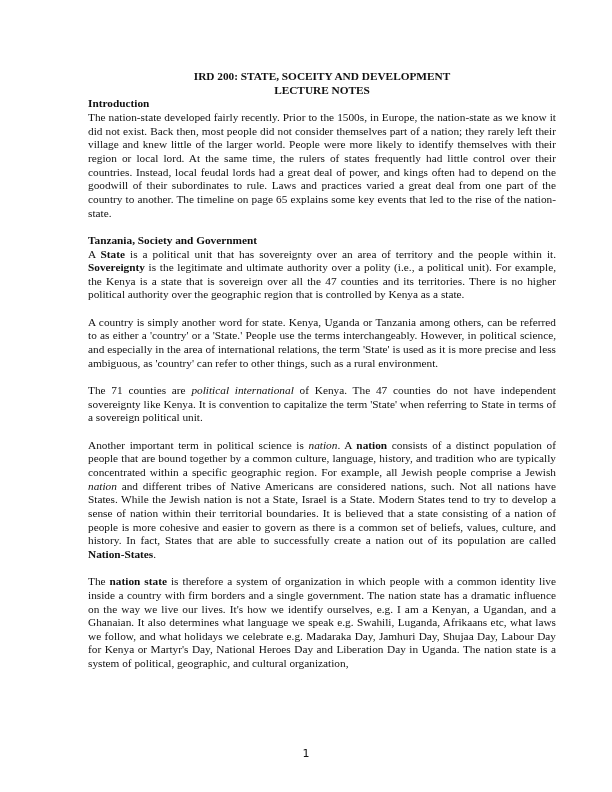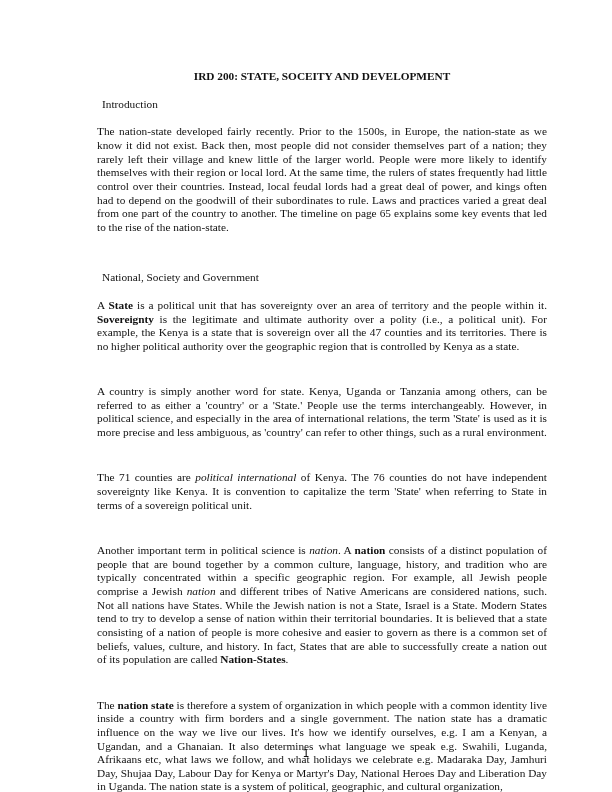--- a/index.html
+++ b/index.html
@@ -5,50 +5,51 @@
   html, body { margin: 0; padding: 0; background: #ffffff; }
   body { width: 612px; height: 792px; position: relative; overflow: hidden; }
   .page {
     position: absolute; left: 88px; top: 70px; width: 468px;
     font-family: "Liberation Serif", serif;
     font-size: 11.3px; line-height: 13.65px; color: #111;
   }
   .title {
     text-align: center; font-weight: bold; margin: 0;
   }
-  .heading { font-weight: normal; margin: 14px; }
-  p { margin: 9px; text-align: justify; }
+  .heading { font-weight: bold; margin: 0; }
+  p { margin: 0; text-align: justify; }
   .gap { height: 13.65px; }
   .page-number {
     position: absolute; left: 0; width: 612px; top: 747px;
     text-align: center; font-family: "DejaVu Sans", sans-serif;
     font-size: 11px; color: #111;
   }
 </style>
 </head>
 <body>
 
 <div class="page">
   <div class="title">IRD 200: STATE, SOCEITY AND DEVELOPMENT</div>
+  <div class="title">LECTURE NOTES</div>
 
   <div class="heading">Introduction</div>
   <p>The nation-state developed fairly recently. Prior to the 1500s, in Europe, the nation-state as we know it did not exist. Back then, most people did not consider themselves part of a nation; they rarely left their village and knew little of the larger world. People were more likely to identify themselves with their region or local lord. At the same time, the rulers of states frequently had little control over their countries. Instead, local feudal lords had a great deal of power, and kings often had to depend on the goodwill of their subordinates to rule. Laws and practices varied a great deal from one part of the country to another. The timeline on page 65 explains some key events that led to the rise of the nation-state.</p>
 
   <div class="gap"></div>
 
-  <div class="heading">National, Society and Government</div>
+  <div class="heading">Tanzania, Society and Government</div>
   <p><span>A </span><b>State</b><span> is a political unit that has sovereignty over an area of territory and the people within it. </span><b>Sovereignty</b><span> is the legitimate and ultimate authority over a polity (i.e., a political unit). For example, the Kenya is a state that is sovereign over all the 47 counties and its territories. There is no higher political authority over the geographic region that is controlled by Kenya as a state.</span></p>
 
   <div class="gap"></div>
 
   <p>A country is simply another word for state. Kenya, Uganda or Tanzania among others, can be referred to as either a 'country' or a 'State.' People use the terms interchangeably. However, in political science, and especially in the area of international relations, the term 'State' is used as it is more precise and less ambiguous, as 'country' can refer to other things, such as a rural environment.</p>
 
   <div class="gap"></div>
 
-  <p><span>The 71 counties are </span><i>political international</i><span> of Kenya. The 76 counties do not have independent sovereignty like Kenya. It is convention to capitalize the term 'State' when referring to State in terms of a sovereign political unit.</span></p>
+  <p><span>The 71 counties are </span><i>political international</i><span> of Kenya. The 47 counties do not have independent sovereignty like Kenya. It is convention to capitalize the term 'State' when referring to State in terms of a sovereign political unit.</span></p>
 
   <div class="gap"></div>
 
   <p><span>Another important term in political science is </span><i>nation</i><span>. A </span><b>nation</b><span> consists of a distinct population of people that are bound together by a common culture, language, history, and tradition who are typically concentrated within a specific geographic region. For example, all Jewish people comprise a Jewish </span><i>nation</i><span> and different tribes of Native Americans are considered nations, such. Not all nations have States. While the Jewish nation is not a State, Israel is a State. Modern States tend to try to develop a sense of nation within their territorial boundaries. It is believed that a state consisting of a nation of people is more cohesive and easier to govern as there is a common set of beliefs, values, culture, and history. In fact, States that are able to successfully create a nation out of its population are called </span><b>Nation-States</b><span>.</span></p>
 
   <div class="gap"></div>
 
   <p><span>The </span><b>nation state</b><span> is therefore a system of organization in which people with a common identity live inside a country with firm borders and a single government. The nation state has a dramatic influence on the way we live our lives. It's how we identify ourselves, e.g. I am a Kenyan, a Ugandan, and a Ghanaian. It also determines what language we speak e.g. Swahili, Luganda, Afrikaans etc, what laws we follow, and what holidays we celebrate e.g. Madaraka Day, Jamhuri Day, Shujaa Day, Labour Day for Kenya or Martyr's Day, National Heroes Day and Liberation Day in Uganda. The nation state is a system of political, geographic, and cultural organization,</span></p>
 </div>
 

